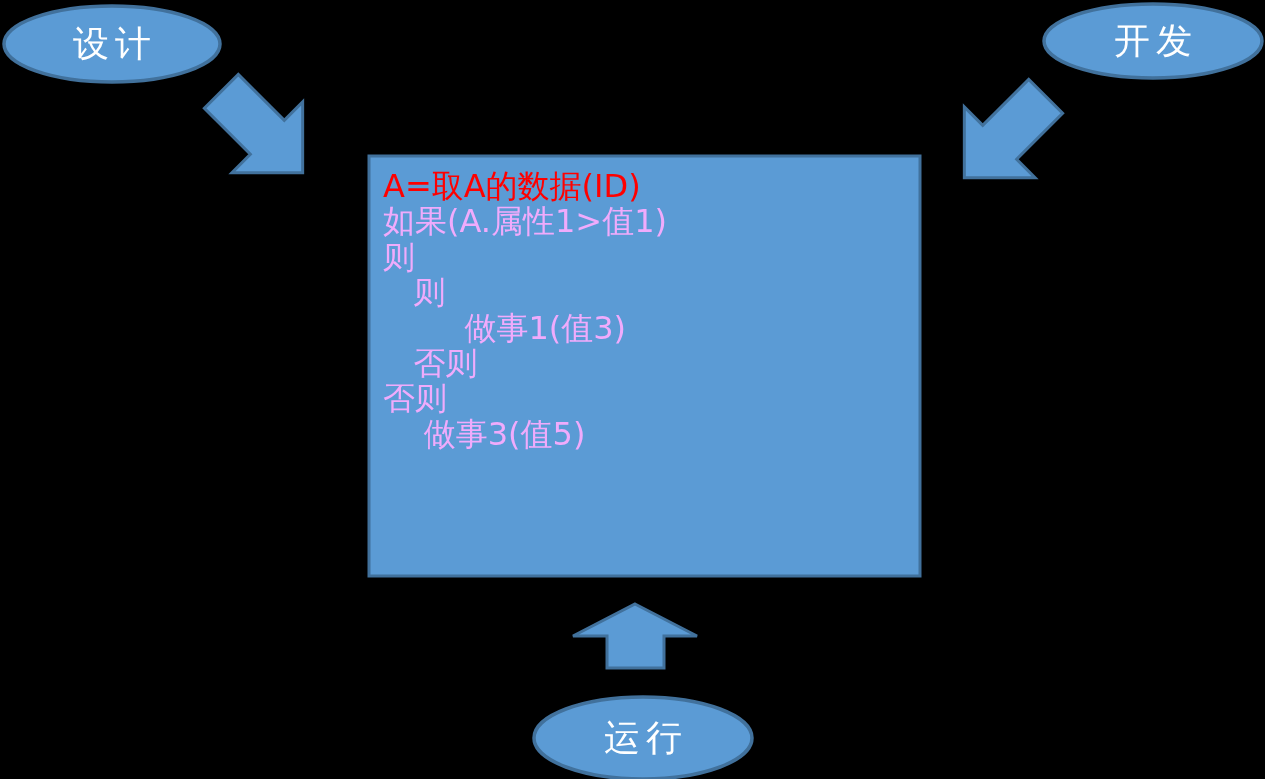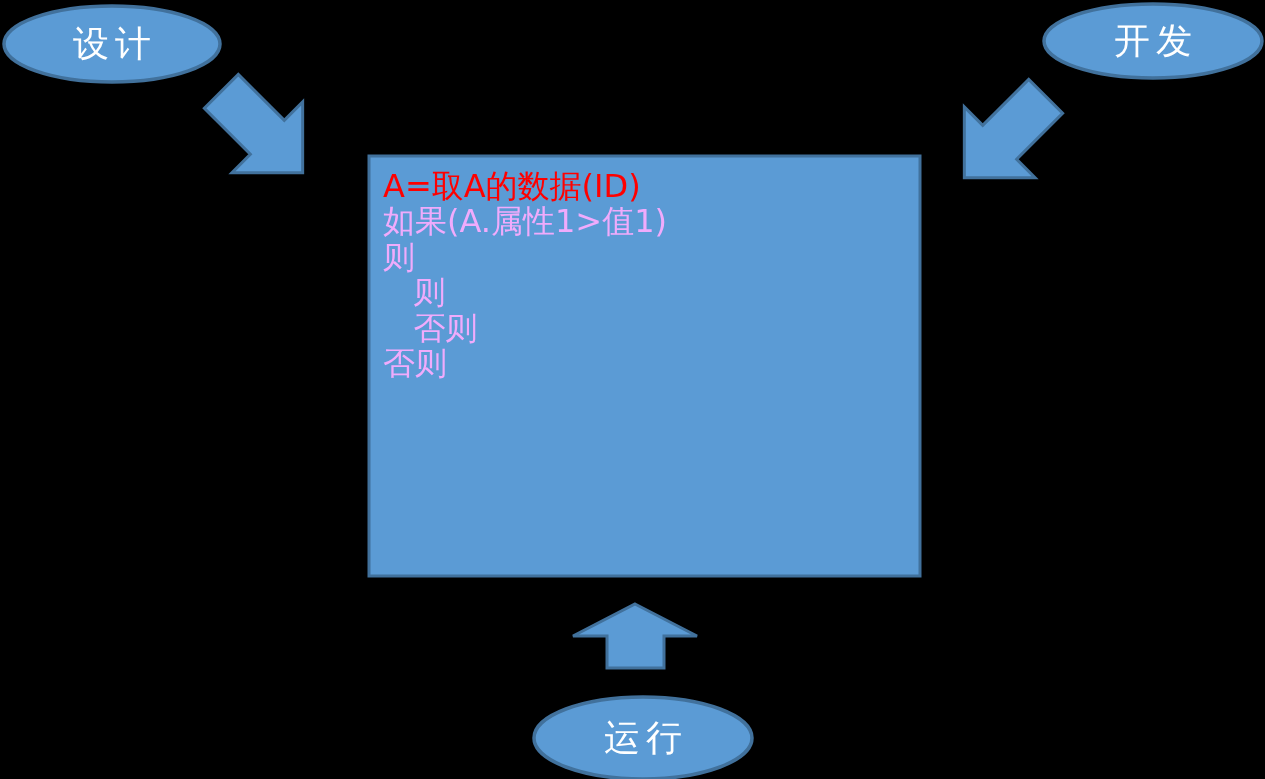--- a/index.html
+++ b/index.html
@@ -76,17 +76,19 @@
 
   <div class="node-label label-design">设计</div>
   <div class="node-label label-run">运行</div>
   <div class="node-label label-develop">开发</div>
 
   <div class="codebox-text">
     <div class="code-line" data-color="red">A=取A的数据(ID)</div>
     <div class="code-line" data-color="white">如果(A.属性1&gt;值1)</div>
     <div class="code-line" data-color="white">则</div>
     <div class="code-line" data-color="white">   则</div>
+    <div class="code-line" data-color="white">        做事1(值3)</div>
     <div class="code-line" data-color="white">   否则</div>
     <div class="code-line" data-color="white">否则</div>
+    <div class="code-line" data-color="white">    做事3(值5)</div>
   </div>
 
 </div>
 
 </body></html>

